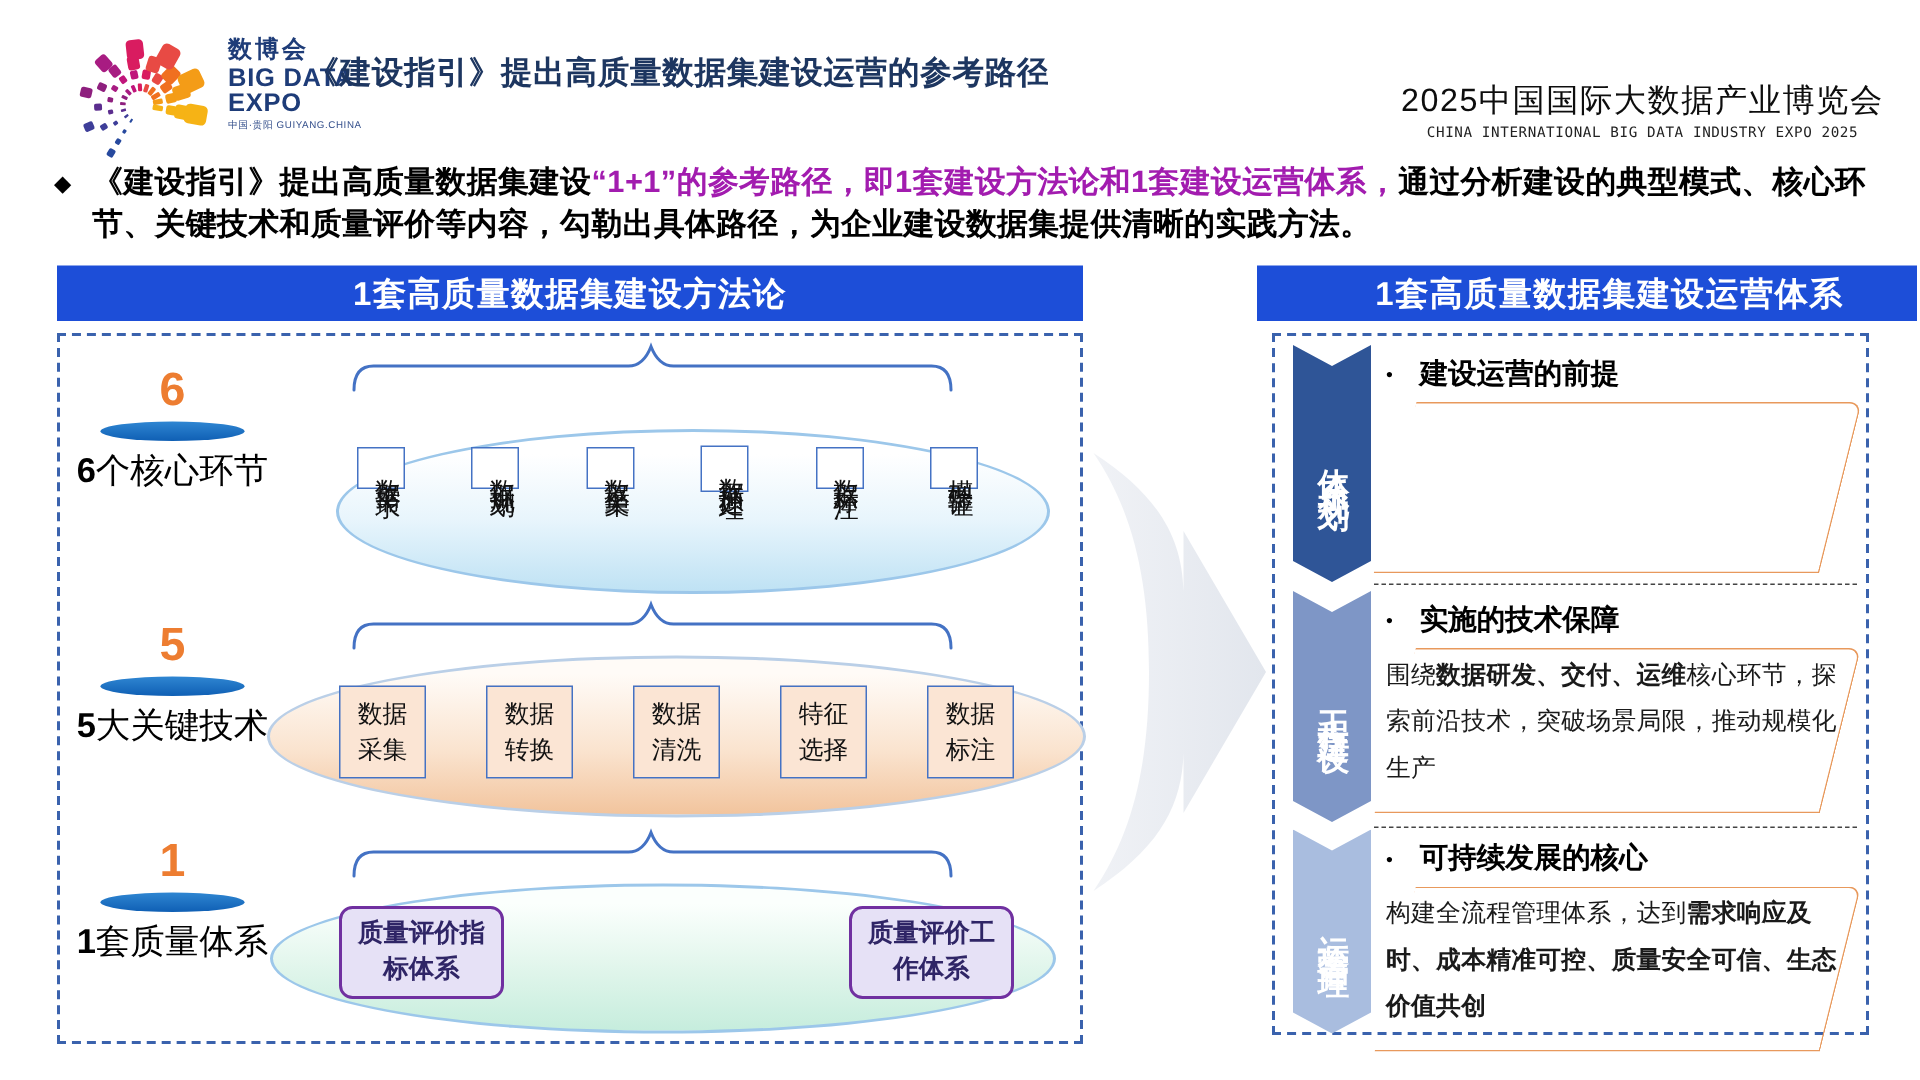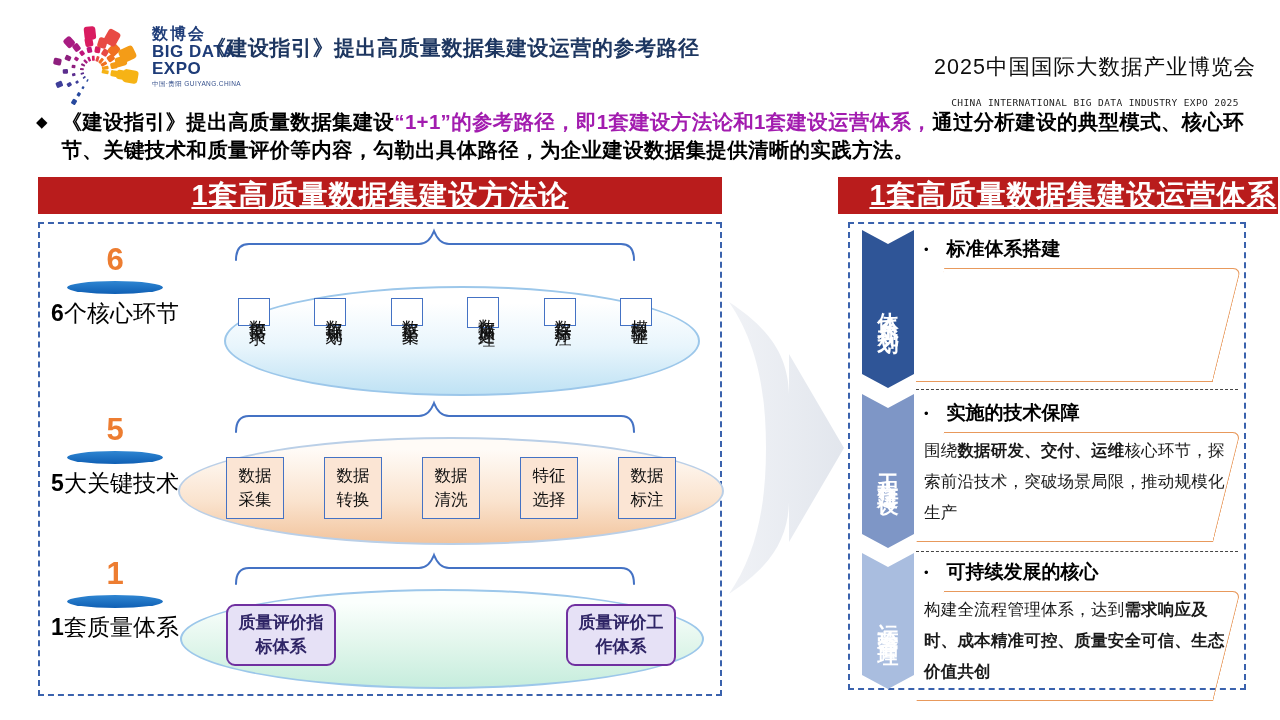--- a/index.html
+++ b/index.html
@@ -11,32 +11,32 @@
   #logo-mark{left:42px;top:10px;width:116px;height:98px;}
   #logo-text{left:152px;top:26px;line-height:1.04;color:#1E3C78;}
   #logo-cn{font-size:16px;font-weight:700;letter-spacing:2px;}
   #logo-en1{font-size:17px;font-weight:800;letter-spacing:.5px;}
   #logo-en2{font-size:17px;font-weight:800;letter-spacing:.5px;}
   #logo-sub{font-size:6.5px;color:#35508C;margin-top:3px;letter-spacing:.4px;white-space:nowrap;}
   #page-title{left:205px;top:34px;width:730px;font-size:21px;font-weight:900;
               color:#1D3660;letter-spacing:.5px;white-space:nowrap;}
   #expo-block{left:930px;top:52px;width:330px;text-align:center;color:#0d0d0d;}
   #expo-cn{font-size:21.5px;font-weight:500;letter-spacing:1px;white-space:nowrap;}
-  #expo-en{font-family:"DejaVu Sans Mono",monospace;font-size:9.5px;margin-top:16px;
+  #expo-en{font-family:"DejaVu Sans Mono",monospace;font-size:9.5px;margin-top:2px;
            letter-spacing:.4px;white-space:nowrap;color:#222;text-align:center;}
 
   
   #intro{left:36px;top:108px;width:1214px;display:flex;}
   #intro-bullet{font-size:15px;color:#000;margin:5px 14px 0 0;flex:0 0 auto;}
   #intro-text{font-size:20.5px;font-weight:700;line-height:27.5px;color:#000;letter-spacing:.3px;}
   .orange{color:#a21caf;}
 
   
-  .band{background:#b91c1c;color:#fff;font-size:29px;font-weight:800;
-        display:flex;align-items:center;justify-content:center;letter-spacing:1px;text-decoration:underline;}
+  .band{background:#1d4ed8;color:#fff;font-size:22px;font-weight:800;
+        display:flex;align-items:center;justify-content:center;letter-spacing:1px;}
   #left-band{left:38px;top:177px;width:684px;height:37px;}
   #right-band{left:838px;top:177px;width:410px;height:37px;padding-left:30px;}
 
   
   #left-panel{left:38px;top:222px;width:684px;height:474px;border:2px dashed #3A62AD;box-sizing:border-box;}
   #right-panel{left:848px;top:222px;width:398px;height:468px;border:2px dashed #3A62AD;box-sizing:border-box;}
 
   
   .numcol{width:158px;text-align:center;}
   .bignum{font-size:31px;font-weight:800;color:#ED7D31;line-height:32px;}
@@ -238,21 +238,21 @@
 
 <div id="right-panel" class="abs">
 
   <div id="section-1" class="section">
     <div id="banner-1" class="banner">
       <span>体系规划</span>
       </div>
     <div class="sec-content">
       <div class="sec-title">
         <span class="dot">•</span>
-        <span>标准体系搭建</span>
+        <span>建设运营的前提</span>
       </div>
       <div id="slant-1" class="slant"></div>
     </div>
   </div>
   <div id="sep-1" class="sep"></div>
 
   <div id="section-2" class="section">
     <div id="banner-2" class="banner">
       <span>工程建设</span>
       </div>

